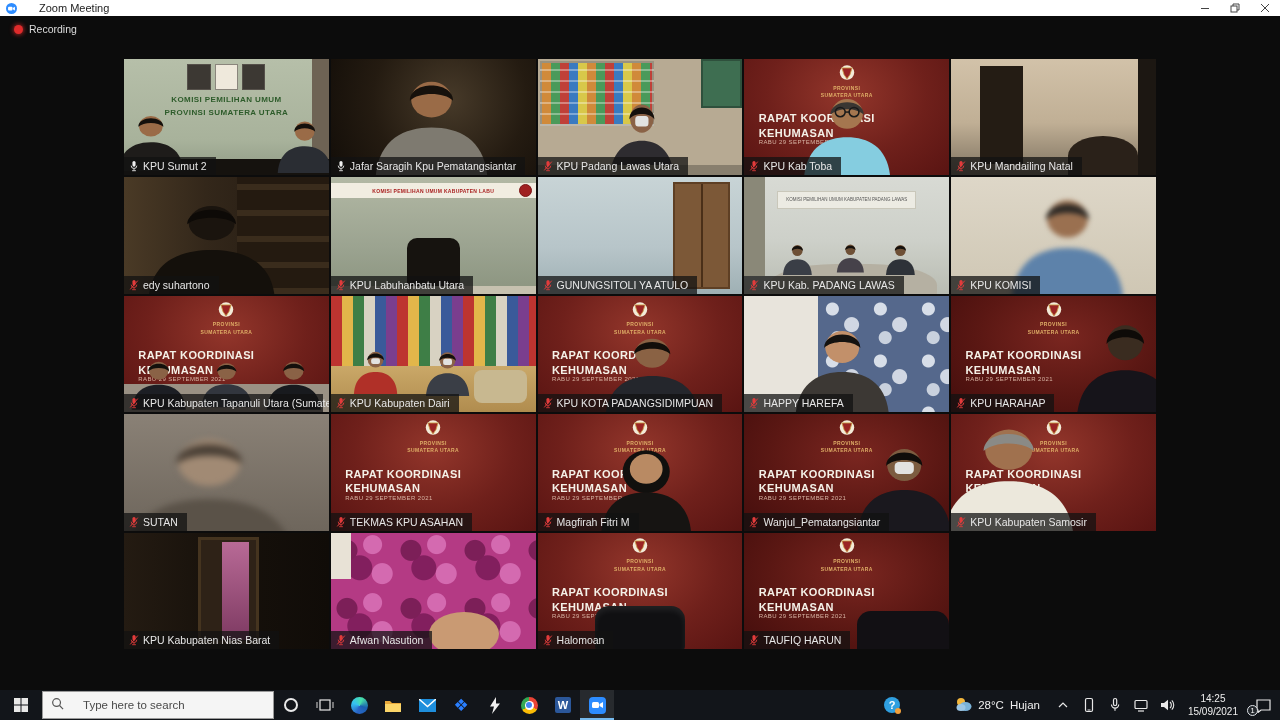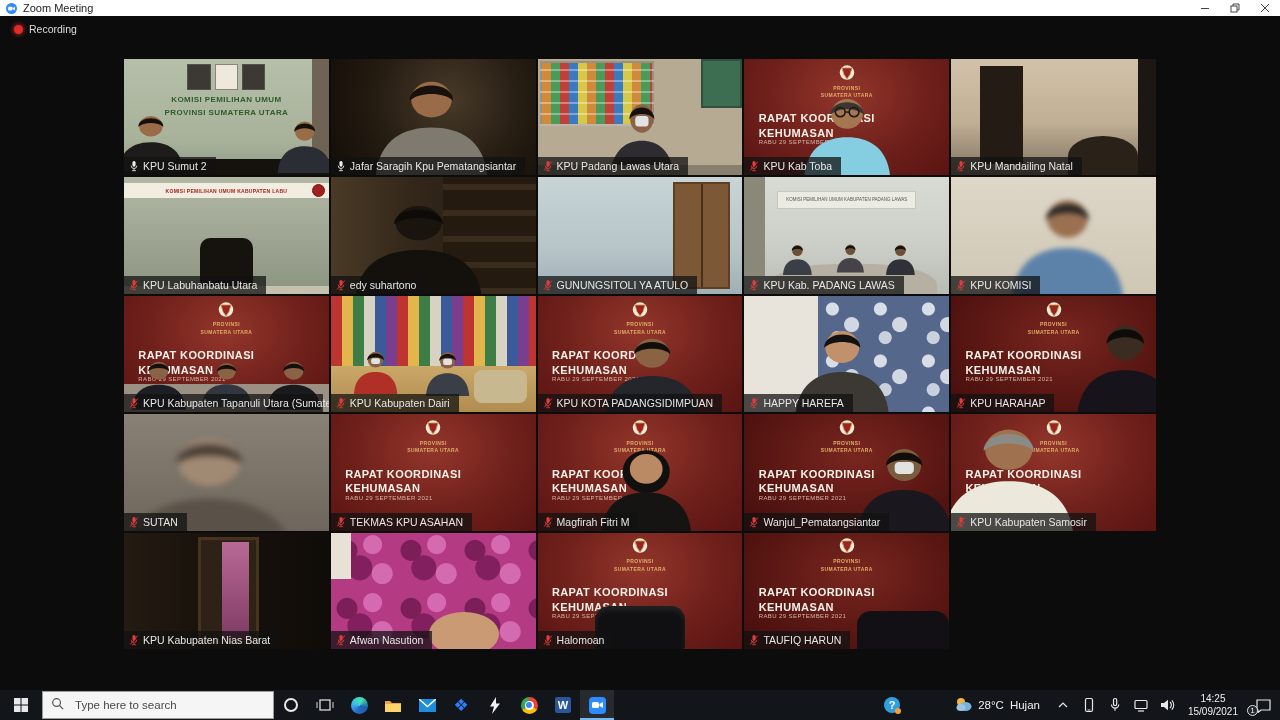--- a/index.html
+++ b/index.html
@@ -1,19 +1,19 @@
 <!DOCTYPE html>
 <html><head>
 <meta charset="utf-8">
 <style>
 *{margin:0;padding:0;box-sizing:border-box}
 html,body{width:1280px;height:720px;overflow:hidden;background:#000;font-family:"Liberation Sans",sans-serif}
 .titlebar{position:absolute;left:0;top:0;width:1280px;height:16px;background:#ffffff;display:flex;align-items:center;z-index:20}
 .app-ic{margin-left:6px;width:11px;height:11px;border-radius:50%;background:#2d8cff;display:inline-flex;align-items:center;justify-content:center;flex:none}
-.title-text{margin-left:6px;font-size:11px;color:#222}
+.title-text{margin-left:22px;font-size:11px;color:#222}
 .win-controls{margin-left:auto;display:flex;height:100%}
 .win-controls .wc{width:30px;height:100%;border:0;background:transparent;display:flex;align-items:center;justify-content:center}
 .meeting{position:absolute;left:0;top:16px;width:1280px;height:674px;background:#0c0c0c}
 .recording{position:absolute;left:14px;top:7px;display:flex;align-items:center;gap:6px;font-size:10.5px;color:#ddd}
 .rec-dot{width:9px;height:9px;border-radius:50%;background:#e02b2b;box-shadow:0 0 4px 1px rgba(224,43,43,.65)}
 .grid{position:absolute;left:124px;top:43px;width:1032px;height:590px;display:grid;grid-template-columns:repeat(5,1fr);grid-template-rows:repeat(5,1fr);gap:2px}
 .tile{position:relative;overflow:hidden;background:#1a1a1a}
 .tile.active{outline:2px solid #ccd84e;outline-offset:-2px}
 .scene{position:absolute;inset:0}
 .name-tag{position:absolute;left:0;bottom:0;display:flex;align-items:center;gap:4px;background:rgba(18,18,18,.74);color:#e6e6e6;font-size:10.5px;padding:3px 9px 3px 5px;max-width:97%;white-space:nowrap;z-index:5}
@@ -22,21 +22,21 @@
 .meeting-banner{position:absolute;top:12%;left:16%;width:68%;height:15%;background:#ecebe3;border:1px solid #c9c7ba;font-size:4.5px;color:#555;display:flex;align-items:center;justify-content:center;text-align:center;line-height:1.3;padding:1px;z-index:1}
 .red-art{position:absolute;inset:0;background:radial-gradient(ellipse at 50% 30%,#93362b 0%,#6f201b 55%,#591412 100%)}
 .red-art.red-dark{background:radial-gradient(ellipse at 55% 35%,#7a2620 0%,#5a1713 55%,#430d0c 100%)}
 .kpu-logo{position:absolute;top:5%;left:50%;transform:translateX(-50%);width:17px;height:16px}
 .r-org{position:absolute;top:22%;left:0;width:100%;text-align:center;color:#dfae67;font-weight:bold;font-size:5px;line-height:1.5;letter-spacing:.4px}
 .r-title{position:absolute;top:45%;left:7%;color:#f5f1e8;font-weight:bold;font-size:11px;line-height:1.35;letter-spacing:.4px}
 .r-date{position:absolute;top:69%;left:7%;color:#d7b3a3;font-size:6px;letter-spacing:.4px}
 .taskbar{position:absolute;left:0;bottom:0;width:1280px;height:30px;background:#12151a;display:flex;align-items:center;z-index:20}
 .tb{height:30px;border:0;background:transparent;display:flex;align-items:center;justify-content:center;position:relative}
 .start{width:42px}
-.searchbox{width:232px;height:28px;background:#f5f5f5;border:1px solid #9a9a9a;display:flex;align-items:center;gap:11px;padding:0 8px}
+.searchbox{width:232px;height:28px;background:#f5f5f5;border:1px solid #9a9a9a;display:flex;align-items:center;gap:19px;padding:0 8px}
 .search-ph{font-size:11.5px;color:#4a4a4a}
 .apps{display:flex;height:100%}
 .apps .tb{width:34px}
 .apps .tb.active-app{background:rgba(255,255,255,.09);box-shadow:inset 0 -2px 0 #76b9ed}
 .tray{margin-left:auto;display:flex;align-items:center;height:100%}
 .tray .tb{width:26px}
 .helpbtn{width:34px;margin-right:40px}
 .weather{display:flex;align-items:center;gap:6px;color:#eee;font-size:11.5px;padding:0 10px;height:100%}
 .clock{color:#eee;font-size:10px;text-align:center;line-height:1.3;padding:0 8px}
 .badge{position:absolute;left:1px;bottom:4px;width:11px;height:11px;border-radius:50%;background:#23272c;border:1px solid #dfe3e8;color:#fff;font-size:7.5px;display:flex;align-items:center;justify-content:center}
@@ -211,60 +211,60 @@
             <path d="M3.5,8.5 a4.5,4.5 0 0 0 9,0" fill="none" stroke="#e23b3b" stroke-width="1.4"></path>
             <line x1="8" y1="13.5" x2="8" y2="15.5" stroke="#e23b3b" stroke-width="1.4"></line>
             <line x1="5" y1="16.5" x2="11" y2="16.5" stroke="#e23b3b" stroke-width="1.4"></line>
             <line x1="2" y1="16" x2="14" y2="2" stroke="#e23b3b" stroke-width="1.6"></line>
           </svg>
           <span>KPU Mandailing Natal</span>
         </div>
       </div>
       <div class="tile">
         <div class="scene">
+          <div style="position:absolute;inset:0;background:linear-gradient(90deg,#4a3a26 0%,#33271a 40%,#201810 100%)"></div>
+          <div style="position:absolute;left:55%;top:0;width:45%;height:100%;background:repeating-linear-gradient(0deg,#3a2c1c 0 6px,#241a10 6px 26px)"></div>
+          <div style="position:absolute;left:8%;bottom:-4%;width:70%;height:92%">
+            <svg viewBox="0 0 100 100" preserveAspectRatio="none" style="position:absolute;width:100%;height:100%">
+              <circle cx="50" cy="30" r="16" fill="#1a140e"></circle>
+              <path d="M33,31 C33,13 67,13 67,31 C60,23 40,23 33,31 Z" fill="#0d0a07"></path>
+              <path d="M6,100 C8,66 28,55 50,55 C72,55 92,66 94,100 Z" fill="#14100b"></path>
+            </svg>
+          </div>
+        </div>
+        <div class="name-tag">
+          <svg width="10" height="12" viewBox="0 0 16 18" style="flex:none">
+            <rect x="5.5" y="1" width="5" height="9" rx="2.5" fill="#e23b3b"></rect>
+            <path d="M3.5,8.5 a4.5,4.5 0 0 0 9,0" fill="none" stroke="#e23b3b" stroke-width="1.4"></path>
+            <line x1="8" y1="13.5" x2="8" y2="15.5" stroke="#e23b3b" stroke-width="1.4"></line>
+            <line x1="5" y1="16.5" x2="11" y2="16.5" stroke="#e23b3b" stroke-width="1.4"></line>
+            <line x1="2" y1="16" x2="14" y2="2" stroke="#e23b3b" stroke-width="1.6"></line>
+          </svg>
+          <span>edy suhartono</span>
+        </div>
+      </div>
+      <div class="tile">
+        <div class="scene">
           <div style="position:absolute;inset:0;background:linear-gradient(180deg,#b2b8a4 0%,#9ba390 60%,#8b947f 100%)"></div>
           <div style="position:absolute;left:0;top:5%;width:100%;height:13%;background:#f1ede1;display:flex;align-items:center;justify-content:center">
             <span class="banner-text">KOMISI PEMILIHAN UMUM  KABUPATEN  LABU</span>
             <span style="position:absolute;right:2%;top:8%;width:13px;height:13px;border-radius:50%;background:#a02020;border:1px solid #7c1616"></span>
           </div>
           <div style="position:absolute;left:37%;bottom:6%;width:26%;height:42%;background:#16130f;border-radius:10px 10px 4px 4px"></div>
           <div style="position:absolute;left:0;bottom:0;width:100%;height:7%;background:#c6c1af"></div>
         </div>
         <div class="name-tag">
           <svg width="10" height="12" viewBox="0 0 16 18" style="flex:none">
             <rect x="5.5" y="1" width="5" height="9" rx="2.5" fill="#e23b3b"></rect>
             <path d="M3.5,8.5 a4.5,4.5 0 0 0 9,0" fill="none" stroke="#e23b3b" stroke-width="1.4"></path>
             <line x1="8" y1="13.5" x2="8" y2="15.5" stroke="#e23b3b" stroke-width="1.4"></line>
             <line x1="5" y1="16.5" x2="11" y2="16.5" stroke="#e23b3b" stroke-width="1.4"></line>
             <line x1="2" y1="16" x2="14" y2="2" stroke="#e23b3b" stroke-width="1.6"></line>
           </svg>
           <span>KPU Labuhanbatu Utara</span>
-        </div>
-      </div>
-      <div class="tile">
-        <div class="scene">
-          <div style="position:absolute;inset:0;background:linear-gradient(90deg,#4a3a26 0%,#33271a 40%,#201810 100%)"></div>
-          <div style="position:absolute;left:55%;top:0;width:45%;height:100%;background:repeating-linear-gradient(0deg,#3a2c1c 0 6px,#241a10 6px 26px)"></div>
-          <div style="position:absolute;left:8%;bottom:-4%;width:70%;height:92%">
-            <svg viewBox="0 0 100 100" preserveAspectRatio="none" style="position:absolute;width:100%;height:100%">
-              <circle cx="50" cy="30" r="16" fill="#1a140e"></circle>
-              <path d="M33,31 C33,13 67,13 67,31 C60,23 40,23 33,31 Z" fill="#0d0a07"></path>
-              <path d="M6,100 C8,66 28,55 50,55 C72,55 92,66 94,100 Z" fill="#14100b"></path>
-            </svg>
-          </div>
-        </div>
-        <div class="name-tag">
-          <svg width="10" height="12" viewBox="0 0 16 18" style="flex:none">
-            <rect x="5.5" y="1" width="5" height="9" rx="2.5" fill="#e23b3b"></rect>
-            <path d="M3.5,8.5 a4.5,4.5 0 0 0 9,0" fill="none" stroke="#e23b3b" stroke-width="1.4"></path>
-            <line x1="8" y1="13.5" x2="8" y2="15.5" stroke="#e23b3b" stroke-width="1.4"></line>
-            <line x1="5" y1="16.5" x2="11" y2="16.5" stroke="#e23b3b" stroke-width="1.4"></line>
-            <line x1="2" y1="16" x2="14" y2="2" stroke="#e23b3b" stroke-width="1.6"></line>
-          </svg>
-          <span>edy suhartono</span>
         </div>
       </div>
       <div class="tile">
         <div class="scene">
           <div style="position:absolute;inset:0;background:linear-gradient(180deg,#c8d4d6 0%,#b7c5c9 60%,#9fb0b4 100%)"></div>
           <div style="position:absolute;right:6%;top:4%;width:28%;height:92%;background:#7c5837;border:2px solid #5e3f24"></div>
           <div style="position:absolute;right:19%;top:6%;width:1.2%;height:88%;background:#4a2f18"></div>
           <div style="position:absolute;left:0;bottom:0;width:60%;height:12%;background:#a8b6b8"></div>
         </div>
         <div class="name-tag">

